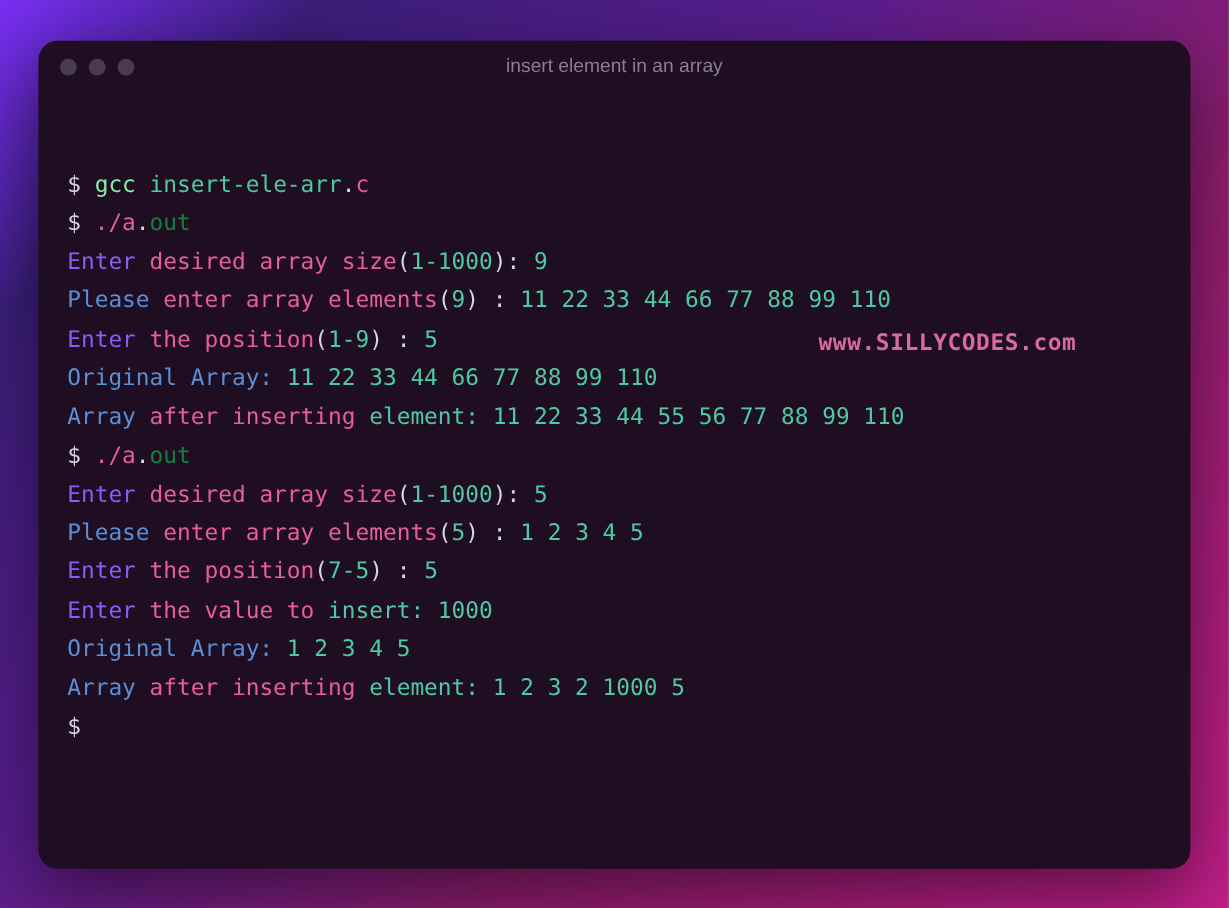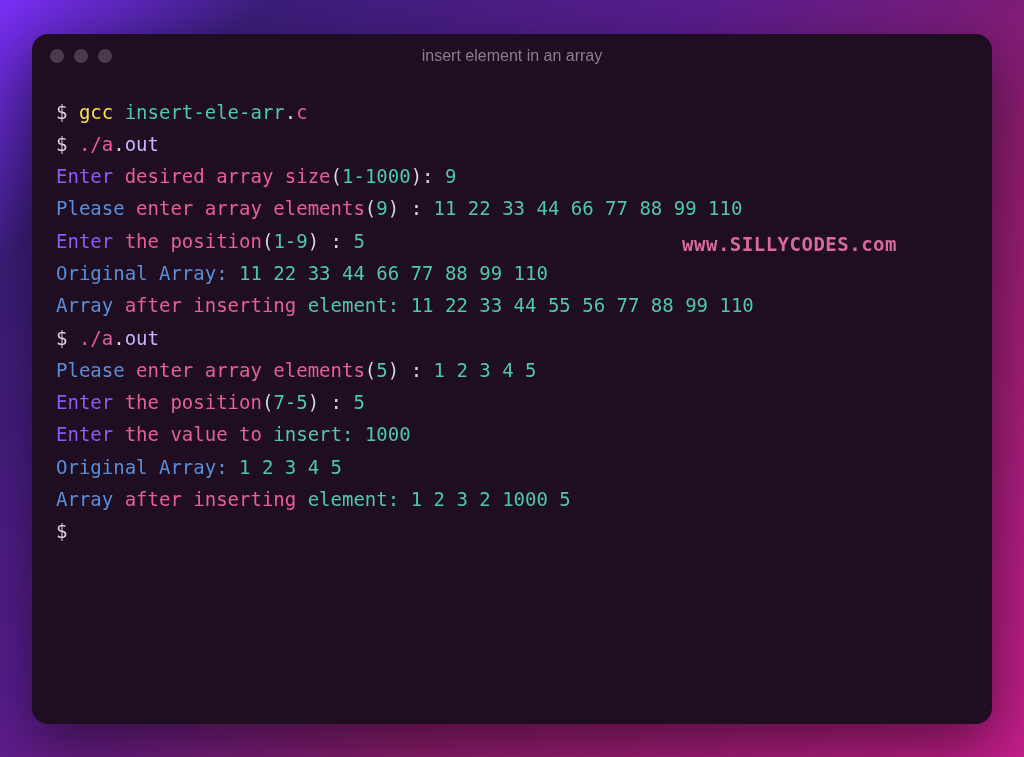--- a/index.html
+++ b/index.html
@@ -18,20 +18,21 @@
     }
     .terminal-window {
       width: 960px;
       height: 690px;
       background: #1f0d22;
       border-radius: 16px;
       box-shadow: 0 20px 60px rgba(0,0,0,0.5);
       overflow: hidden;
       display: flex;
       flex-direction: column;
+      gap: 42px;
     }
     .titlebar {
       height: 44px;
       display: flex;
       align-items: center;
       padding: 0 18px;
       position: relative;
     }
     .traffic-lights {
       display: flex;
@@ -63,26 +64,26 @@
       position: absolute;
       top: 150px;
       right: 95px;
       color: #d86b9c;
       font-size: 19px;
       font-weight: bold;
       letter-spacing: 0.5px;
     }
     .line { white-space: pre; }
     .c-dollar { color: #d8d3e0; }
-    .c-gcc { color: #fde047; }
+    .c-gcc { color: #86efac; }
     .c-file { color: #4ec9a7; }
     .c-dot { color: #d8d3e0; }
     .c-ext { color: #e85d9c; }
     .c-exe { color: #e85d9c; }
-    .c-out { color: #c4b5fd; }
+    .c-out { color: #15803d; }
     .c-enter { color: #8b5cf6; }
     .c-word { color: #e85d9c; }
     .c-paren { color: #d8d3e0; }
     .c-num { color: #4ec9a7; }
     .c-label { color: #5a8fd8; }
     .c-after { color: #e85d9c; }
     .c-element { color: #4ec9a7; }
   </style>
 </head>
 <body>
@@ -100,20 +101,21 @@
     <div class="watermark">www.SILLYCODES.com</div>
     <div id="lines-container">
         <div class="line"><span class="c-dollar">$ </span><span class="c-gcc">gcc </span><span class="c-file">insert-ele-arr</span><span class="c-dot">.</span><span class="c-ext">c</span></div>
         <div class="line"><span class="c-dollar">$ </span><span class="c-exe">./a</span><span class="c-dot">.</span><span class="c-out">out</span></div>
         <div class="line"><span class="c-enter">Enter </span><span class="c-word">desired array size</span><span class="c-paren">(</span><span class="c-num">1-1000</span><span class="c-paren">): </span><span class="c-num">9</span></div>
         <div class="line"><span class="c-label">Please </span><span class="c-word">enter array elements</span><span class="c-paren">(</span><span class="c-num">9</span><span class="c-paren">) : </span><span class="c-num">11 22 33 44 66 77 88 99 110</span></div>
         <div class="line"><span class="c-enter">Enter </span><span class="c-word">the position</span><span class="c-paren">(</span><span class="c-num">1-9</span><span class="c-paren">) : </span><span class="c-num">5</span></div>
         <div class="line"><span class="c-label">Original Array: </span><span class="c-num">11 22 33 44 66 77 88 99 110</span></div>
         <div class="line"><span class="c-label">Array </span><span class="c-after">after inserting </span><span class="c-element">element: </span><span class="c-num">11 22 33 44 55 56 77 88 99 110</span></div>
         <div class="line"><span class="c-dollar">$ </span><span class="c-exe">./a</span><span class="c-dot">.</span><span class="c-out">out</span></div>
+        <div class="line"><span class="c-enter">Enter </span><span class="c-word">desired array size</span><span class="c-paren">(</span><span class="c-num">1-1000</span><span class="c-paren">): </span><span class="c-num">5</span></div>
         <div class="line"><span class="c-label">Please </span><span class="c-word">enter array elements</span><span class="c-paren">(</span><span class="c-num">5</span><span class="c-paren">) : </span><span class="c-num">1 2 3 4 5</span></div>
         <div class="line"><span class="c-enter">Enter </span><span class="c-word">the position</span><span class="c-paren">(</span><span class="c-num">7-5</span><span class="c-paren">) : </span><span class="c-num">5</span></div>
         <div class="line"><span class="c-enter">Enter </span><span class="c-word">the value to </span><span class="c-element">insert: </span><span class="c-num">1000</span></div>
         <div class="line"><span class="c-label">Original Array: </span><span class="c-num">1 2 3 4 5</span></div>
         <div class="line"><span class="c-label">Array </span><span class="c-after">after inserting </span><span class="c-element">element: </span><span class="c-num">1 2 3 2 1000 5</span></div>
         <div class="line"><span class="c-dollar">$</span></div>
       </div>
   </div>
 </div>
 

